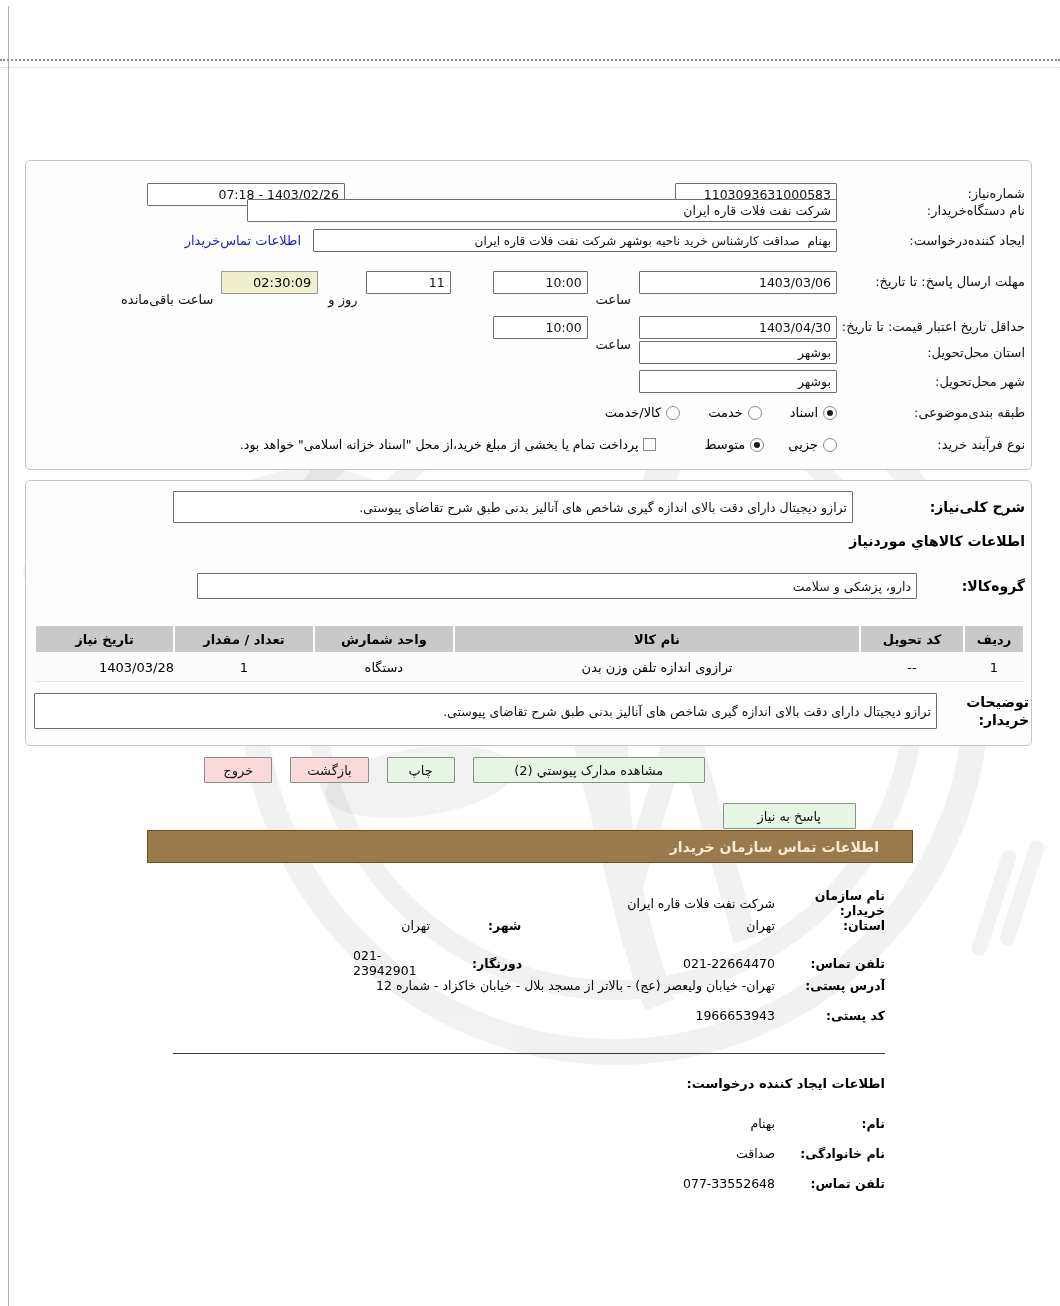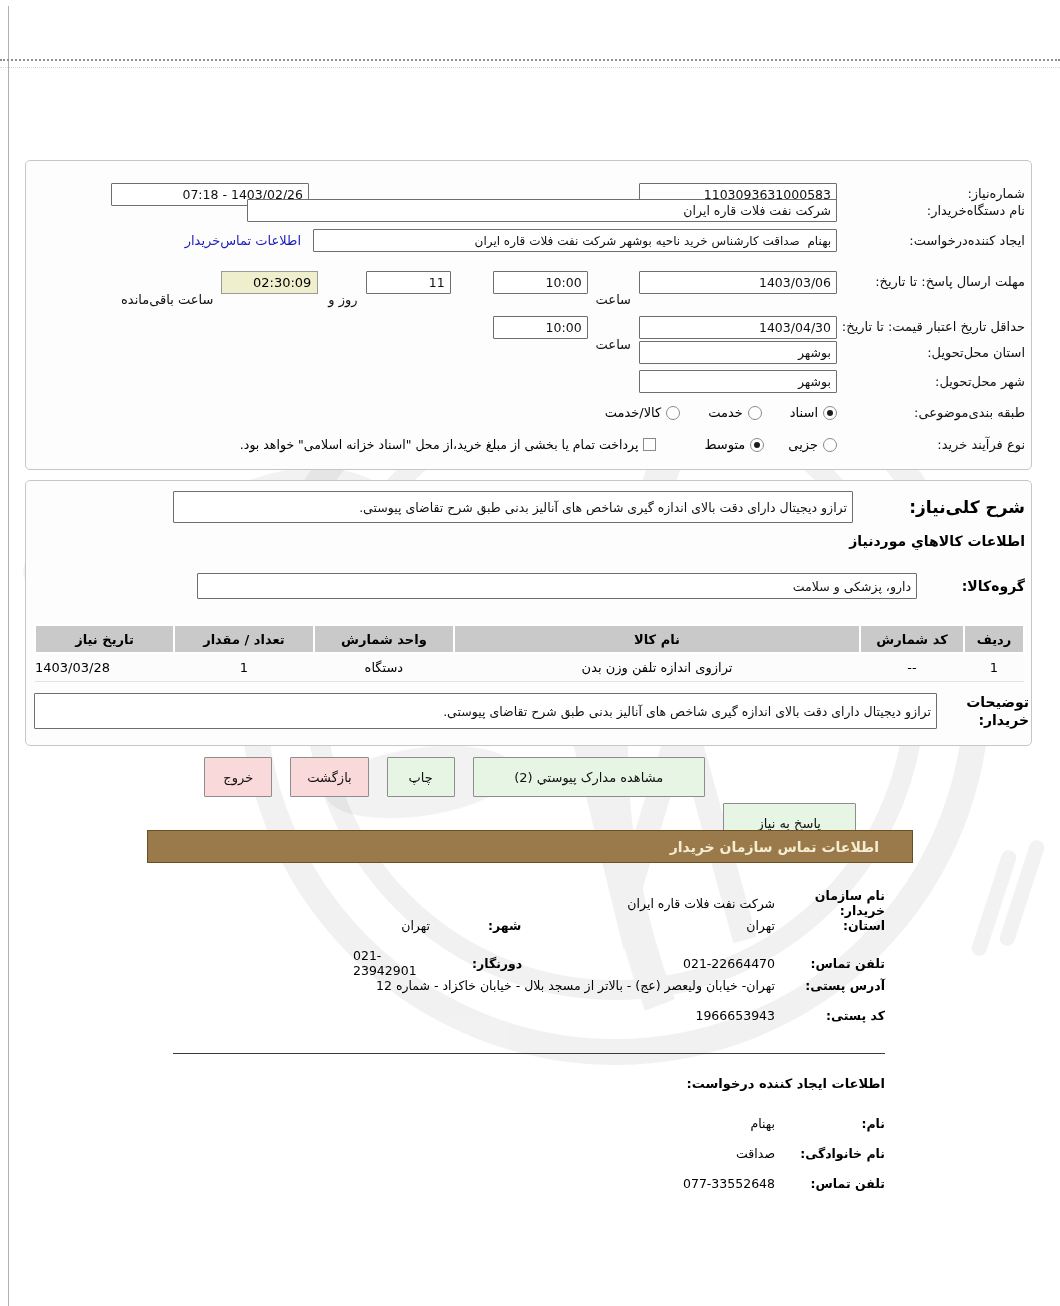--- a/index.html
+++ b/index.html
@@ -40,21 +40,21 @@
   .chk { width:13px; height:13px; border:1px solid #8a8a8a; background:#fff; display:inline-block; flex:0 0 13px; }
   .optlbl { font-size:13px; margin-right:5px; }
 
   
   table.items { border-collapse:collapse; width:100%; direction:rtl; }
   table.items th { background:#c9c9c9; color:#000; font-size:13px; font-weight:bold; height:28px; border:2px solid #fff; }
   table.items td { background:#fcfcfc; font-size:13px; height:28px; text-align:center; border-bottom:1px solid #e3e3e3; }
 
   
   .btnrow { position:absolute; top:757px; left:0; right:0; display:flex; flex-direction:row; justify-content:center; gap:18px; z-index:1; }
-  .btn { height:40px; border:1px solid #8d8d8d; border-radius:1px; font-family:"DejaVu Sans", sans-serif; font-size:13px; padding:0 16px; cursor:pointer; color:#111; }
+  .btn { height:26px; border:1px solid #8d8d8d; border-radius:1px; font-family:"DejaVu Sans", sans-serif; font-size:13px; padding:0 16px; cursor:pointer; color:#111; }
   .btn.green { background:#e7f5e4; }
   .btn.pink  { background:#f9d9d9; }
 
   
   .csection { position:absolute; right:175px; width:712px; z-index:1; font-size:12.5px; color:#000; }
   .crow { position:absolute; right:0; left:0; display:grid; grid-template-columns:110px 215px 130px 1fr; align-items:center; }
   .crow .cl { font-weight:bold; }
   .crow .cv { text-align:right; }
   .crow .cv.span3 { grid-column: 2 / 5; }
   .divider { position:absolute; right:175px; width:712px; top:1053px; border-top:1px solid #3a3a3a; z-index:1; }
@@ -85,21 +85,21 @@
 
   <div class="left-line"></div>
   <div class="dotted-top"></div>
   <div class="dotted-top2"></div>
 
 
   <div class="panel panel1">
 
     <div class="r" style="top:8px;">
       <div class="lbl">شماره‌نیاز:</div>
-      <input class="box num" style="width: 198px;" readonly="" value="1103093631000583">
+      <input class="box num" style="width: 162px;" readonly="" value="1103093631000583">
       <div class="lbl2" style="margin-right:134px; width:190px; text-align:right;">تاریخ و ساعت اعلان‌عمومی:</div>
       <input class="box num" style="width: 198px; margin-right: 6px;" readonly="" value="07:18 - 1403/02/26">
     </div>
 
     <div class="r" style="top:38px;">
       <div class="lbl">نام دستگاه‌خریدار:</div>
       <input class="box rtl-in" style="width: 590px;" readonly="" value="شرکت نفت فلات قاره ایران">
     </div>
 
     <div class="r" style="top:68px;">
@@ -153,21 +153,21 @@
       <span class="radio sel" style="margin-right:24px;"></span>
       <span class="optlbl">متوسط</span>
       <span class="chk" style="margin-right:48px;"></span>
       <span class="optlbl" style="font-size:12.5px;">پرداخت تمام یا بخشی از مبلغ خرید،از محل "اسناد خزانه اسلامی" خواهد بود.</span>
     </div>
   </div>
 
   <div class="panel panel2">
 
     <div class="r" style="top:10px;">
-      <div class="blbl" style="width:172px; flex:0 0 172px; font-size:17px;">شرح کلی‌نیاز:</div>
+      <div class="blbl" style="width:172px; flex:0 0 172px; font-size:14px;">شرح کلی‌نیاز:</div>
       <input class="box rtl-in" style="width: 680px; height: 32px;" readonly="" value="ترازو دیجیتال دارای دقت بالای اندازه گیری شاخص های آنالیز بدنی طبق شرح تقاضای پیوستی.">
     </div>
 
     <div class="r" style="top:52px;">
       <div class="blbl" style="font-size:14px;">اطلاعات کالاهاي موردنياز</div>
     </div>
 
     <div class="r" style="top:92px;">
       <div class="blbl" style="width:108px; flex:0 0 108px; font-size:14px;">گروه‌کالا:</div>
       <input class="box rtl-in" style="width: 720px; height: 26px;" readonly="" value="دارو، پزشکی و سلامت">
@@ -179,35 +179,35 @@
           <col style="width:58px">
             <col style="width:100px">
             <col style="width:392px">
           <col style="width:135px">
             <col style="width:135px">
             <col style="width:134px">
         </colgroup>
         <thead>
           <tr>
             <th>ردیف</th>
-            <th>کد شمارش</th>
+            <th>کد تحویل</th>
             <th>نام کالا</th>
             <th>واحد شمارش</th>
             <th>تعداد / مقدار</th>
             <th>تاریخ نیاز</th>
           </tr>
         </thead>
         <tbody>
           <tr>
             <td>1</td>
             <td>--</td>
             <td>ترازوی اندازه تلفن وزن بدن</td>
             <td>دستگاه</td>
             <td class="num">1</td>
-            <td class="num" style="text-align:left;">1403/03/28</td>
+            <td class="num" style="text-align:right;">1403/03/28</td>
           </tr>
         </tbody>
       </table>
     </div>
 
     <div class="r" style="top:212px; right:2px; align-items:center;">
       <div class="blbl" style="width:92px; flex:0 0 92px; white-space:normal; line-height:1.3;">توضیحات خریدار:</div>
       <input class="box rtl-in" style="flex: 1 1 0%; height: 36px;" readonly="" value="ترازو دیجیتال دارای دقت بالای اندازه گیری شاخص های آنالیز بدنی طبق شرح تقاضای پیوستی.">
     </div>
   </div>

